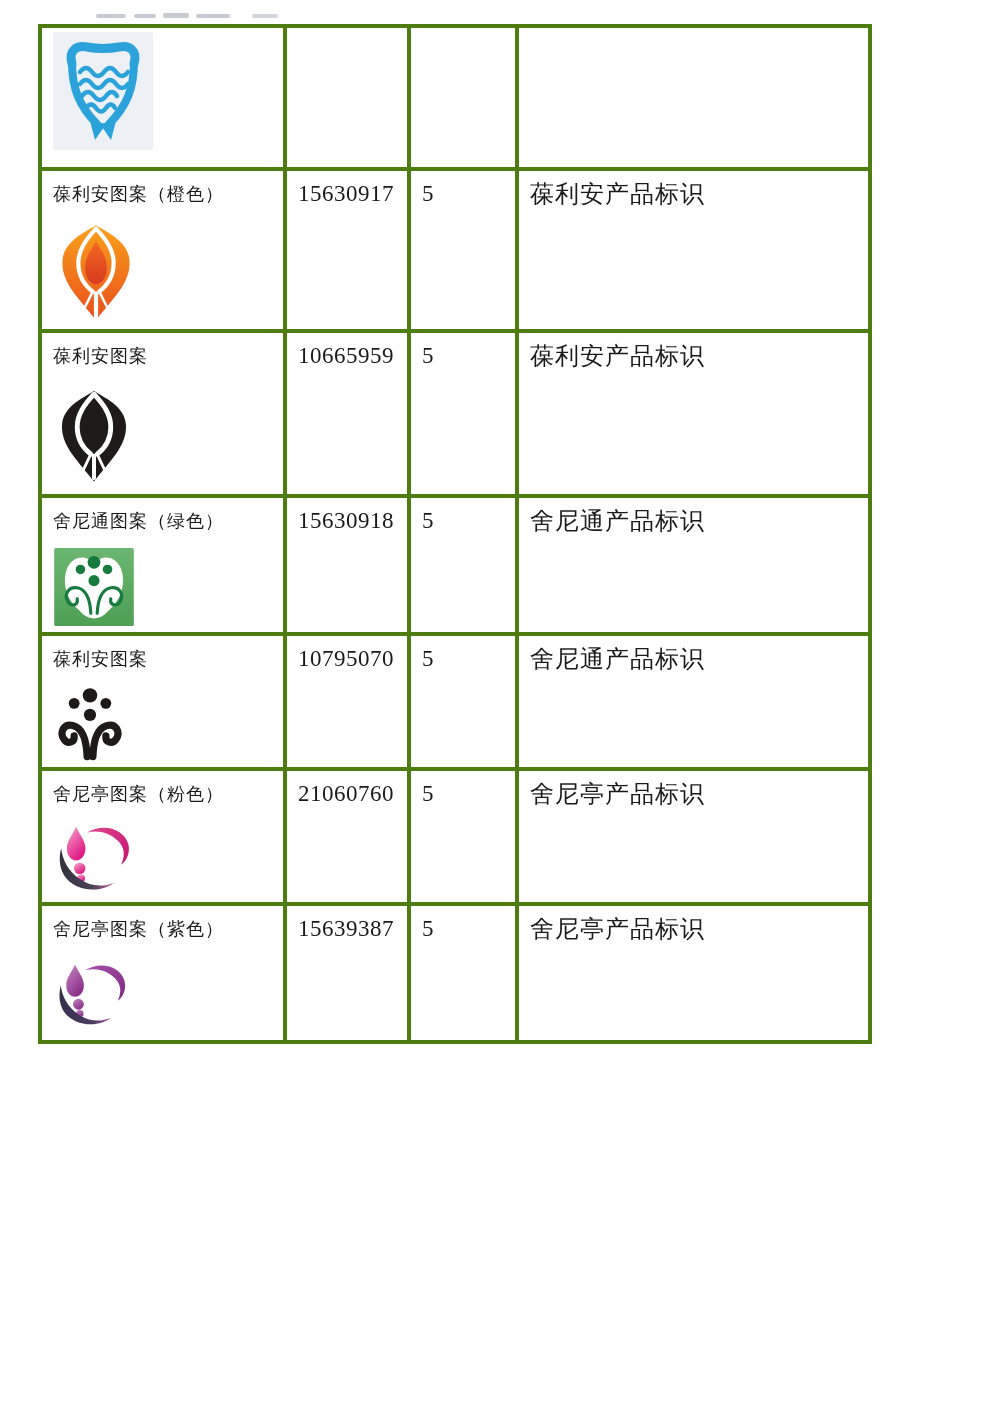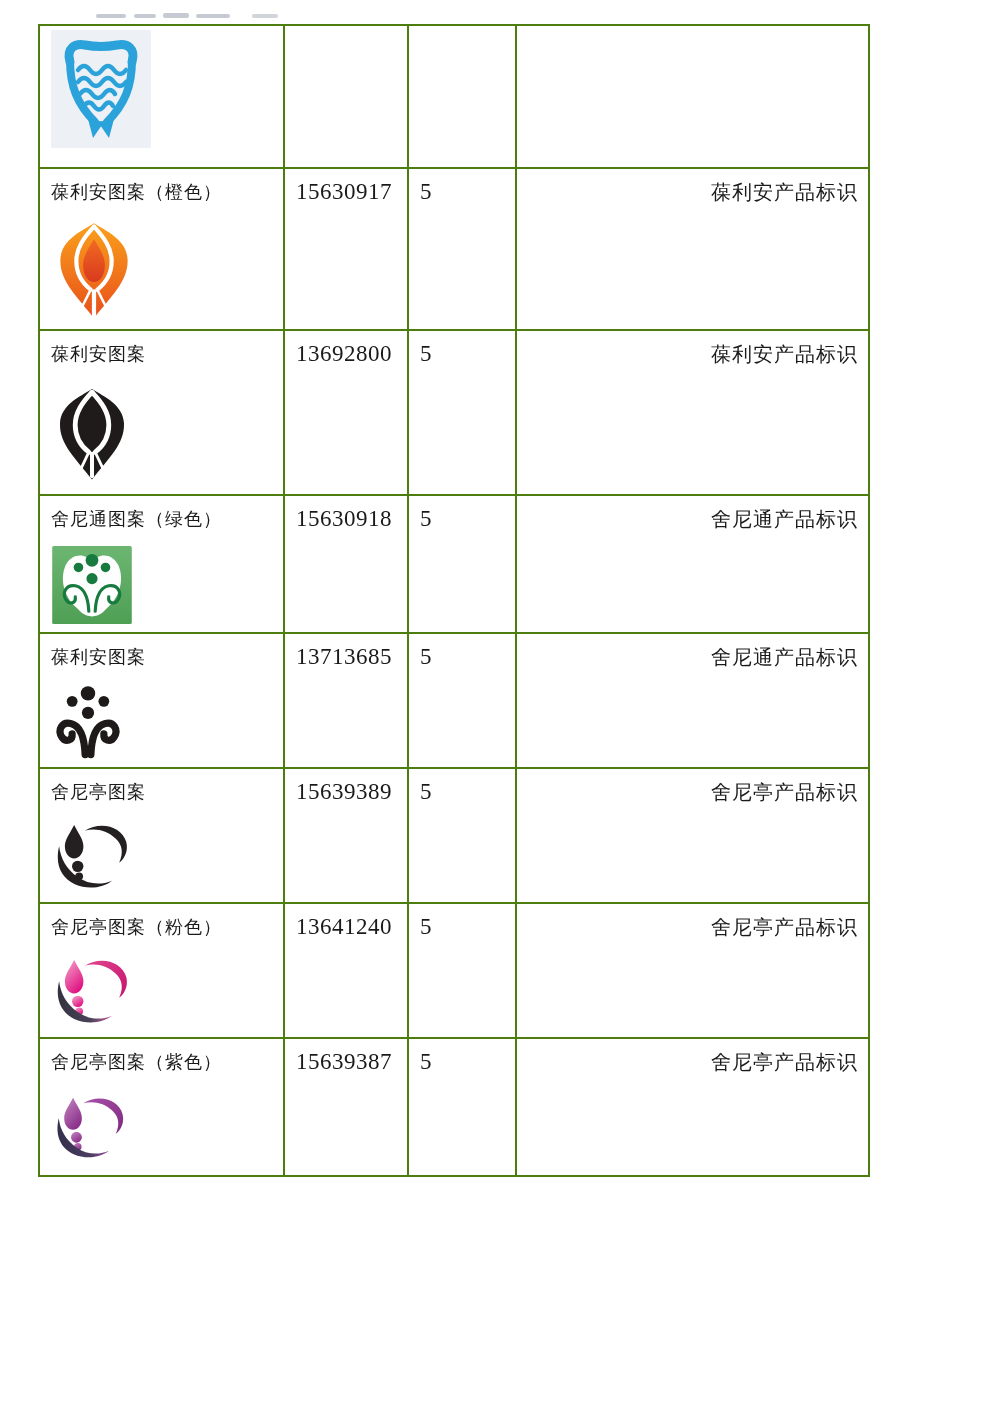--- a/index.html
+++ b/index.html
@@ -6,42 +6,42 @@
   body {
     width:1001px; height:1427px; background:#ffffff; position:relative;
     font-family:"Liberation Serif","DejaVu Serif",serif; color:#1a1a1a;
     overflow:hidden;
   }
   .doc-table {
     position:absolute; left:38px; top:24px;
     border-collapse:collapse; table-layout:fixed;
   }
   .doc-table td {
-    border:2px solid #4d7c0f;
+    border:4px solid #4d7c0f;
     vertical-align:top;
     padding:11px 10px 6px 11px;
     overflow:hidden;
   }
   .col-name  { width:245px; }
   .col-num   { width:124px; }
   .col-qty   { width:108px; }
   .col-desc  { width:353px; }
 
   tr.r1 { height:143px; }
   tr.r2 { height:162px; }
   tr.r3 { height:165px;padding-left:28px; }
   tr.r4 { height:138px;border-radius:29px; }
   tr.r5 { height:135px; }
   tr.r6 { height:135px; }
   tr.r7 { height:135px; }
   tr.r8 { height:138px; }
 
   .name-text { font-size:18px; letter-spacing:1px; line-height:24px; }
   .num-text  { font-size:23px; line-height:24px; letter-spacing:0.5px; }
-  .desc-text { font-size:20px; letter-spacing:1px; line-height:24px;text-align:right; }
+  .desc-text { font-size:24px; letter-spacing:1px; line-height:24px; }
 
   .logo { margin-top:15px; margin-left:1px; line-height:0; }
   .logo-first { margin-top:-7px; margin-left:0; }
   svg { display:block; }
 
   
   .remnant { position:absolute; background:#c6cbd3; border-radius:2px; }
   .rm1 { left:96px;  top:14px; width:30px; height:4px; }
   .rm2 { left:134px; top:14px; width:22px; height:4px; }
   .rm3 { left:163px; top:13px; width:26px; height:5px; }
@@ -145,21 +145,21 @@
             <path d="M50,9 C62,22 71,34 71,50 C71,66 63,77 54,84" stroke-width="6"></path>
             <path d="M50,86 L50,114" stroke-width="5"></path>
             <path d="M45,86 L37,103" stroke-width="3.5"></path>
             <path d="M55,86 L63,103" stroke-width="3.5"></path>
           </g>
           <path d="M50,24 C43,36 37,44 37,55 C37,67 43,75 50,75 C57,75 63,67 63,55 C63,44 57,36 50,24 Z" fill="#1f1b1a"></path>
         </svg>
       </div>
     </td>
     <td>
-      <div class="num-text">13692800</div>
+      <div class="num-text">10665959</div>
     </td>
     <td>
       <div class="num-text">5</div>
     </td>
     <td>
       <div class="desc-text">葆利安产品标识</div>
     </td>
   </tr>
 
   <tr class="r4">
@@ -211,55 +211,30 @@
             <circle cx="50" cy="40" r="8.5"></circle>
           </g>
           <g stroke="#1d1a19" stroke-width="10" fill="none" stroke-linecap="round">
             <path d="M46,98 C45,72 38,58 27,55 C14,51 7,64 14,74 C19,81 29,79 28,69"></path>
             <path d="M54,98 C55,72 62,58 73,55 C86,51 93,64 86,74 C81,81 71,79 72,69"></path>
           </g>
         </svg>
       </div>
     </td>
     <td>
-      <div class="num-text">13713685</div>
+      <div class="num-text">10795070</div>
     </td>
     <td>
       <div class="num-text">5</div>
     </td>
     <td>
       <div class="desc-text">舍尼通产品标识</div>
     </td>
   </tr>
 
-  <tr class="r6">
-    <td>
-      <div class="name-text">舍尼亭图案</div>
-      <div class="logo">
-        <svg viewBox="0 0 112 96" width="80" height="69">
-          <g fill="#242021">
-            <path d="M31,8 C25,20 18,28 18,38 C18,48 24,55 31,55 C38,55 44,48 44,38 C44,28 37,20 31,8 Z"></path>
-            <circle cx="36" cy="66" r="8"></circle>
-            <circle cx="38" cy="80" r="5.5"></circle>
-            <path d="M46,16 C68,2 98,10 104,32 C107,44 102,55 94,61 C100,48 99,36 89,27 C77,15 60,12 46,16 Z"></path>
-            <path d="M10,38 C4,62 12,82 32,91 C50,99 72,96 84,86 C68,93 50,91 36,81 C20,70 12,55 10,38 Z"></path>
-          </g>
-        </svg>
-      </div>
-    </td>
-    <td>
-      <div class="num-text">15639389</div>
-    </td>
-    <td>
-      <div class="num-text">5</div>
-    </td>
-    <td>
-      <div class="desc-text">舍尼亭产品标识</div>
-    </td>
-  </tr>
 
   <tr class="r7">
     <td>
       <div class="name-text">舍尼亭图案（粉色）</div>
       <div class="logo">
         <svg viewBox="0 0 112 96" width="80" height="69">
           <defs>
             <linearGradient id="gPk" x1="0" y1="0" x2="0.6" y2="1">
               <stop offset="0" stop-color="#f6a7cb"></stop>
                   <stop offset="1" stop-color="#df1483"></stop>
@@ -278,21 +253,21 @@
             <path d="M31,8 C25,20 18,28 18,38 C18,48 24,55 31,55 C38,55 44,48 44,38 C44,28 37,20 31,8 Z"></path>
             <circle cx="36" cy="66" r="8"></circle>
             <circle cx="38" cy="80" r="5.5"></circle>
           </g>
           <path d="M46,16 C68,2 98,10 104,32 C107,44 102,55 94,61 C100,48 99,36 89,27 C77,15 60,12 46,16 Z" fill="url(#gPkSw)"></path>
           <path d="M10,38 C4,62 12,82 32,91 C50,99 72,96 84,86 C68,93 50,91 36,81 C20,70 12,55 10,38 Z" fill="url(#gDk1)"></path>
         </svg>
       </div>
     </td>
     <td>
-      <div class="num-text">13641240</div>
+      <div class="num-text">21060760</div>
     </td>
     <td>
       <div class="num-text">5</div>
     </td>
     <td>
       <div class="desc-text">舍尼亭产品标识</div>
     </td>
   </tr>
 
   <tr class="r8">

